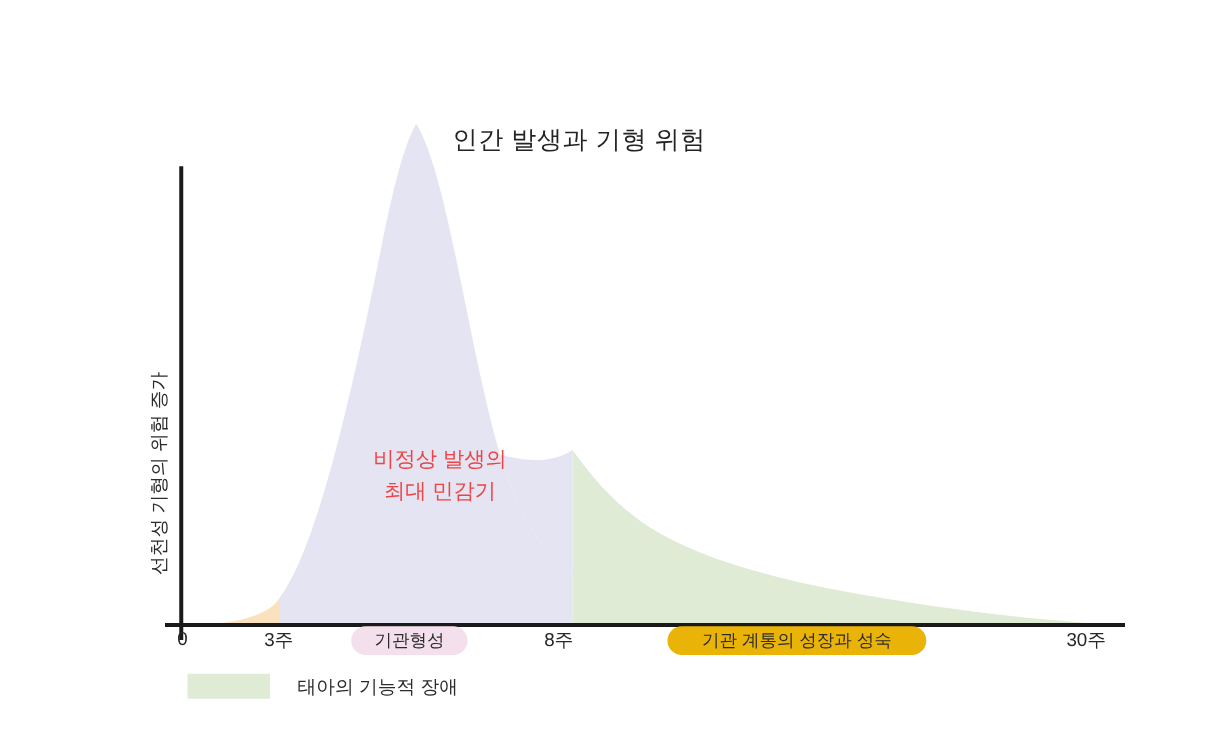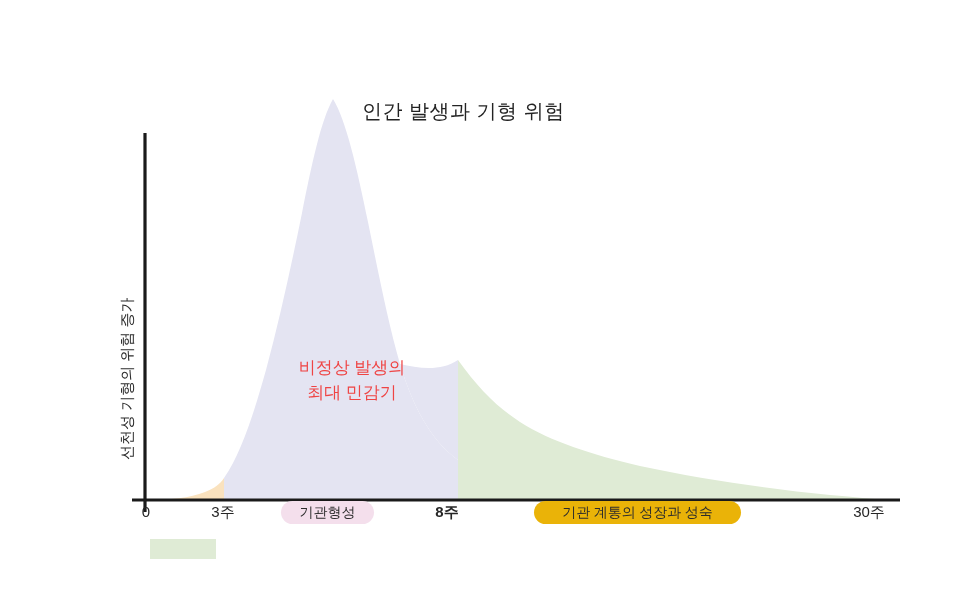--- a/index.html
+++ b/index.html
@@ -72,35 +72,34 @@
   
   .x-tick {
     font-size: 15px;
     color: #262626;
     white-space: nowrap;
     text-align: center;
     top: 503px;
   }
   #x-tick-0     { left: 136px; width: 20px; }
   #x-tick-3w    { left: 198px; width: 50px; }
-  #x-tick-8w    { left: 422px; width: 50px; font-weight: bold; }
+  #x-tick-8w    { left: 422px; width: 50px; }
   #x-tick-30w   { left: 842px; width: 54px; }
 
   
   .phase-pill {
     top: 501px;
     height: 23px;
     line-height: 23px;
     border-radius: 12px;
     background: #f4dfec;
     color: #2c2c2c;
     font-size: 14px;
     text-align: center;
     white-space: nowrap;
-    font-family: Liberation Serif, serif;
   }
   #phase-pill-organogenesis { left: 281px; width: 93px; }
   #phase-pill-maturation    { left: 534px; width: 207px; }
 
   
   #legend {
     position: absolute;
     left: 150px;
     top: 538px;
     width: 620px;
@@ -183,18 +182,19 @@
 
   <div class="abs phase-pill" id="phase-pill-organogenesis" style="background: rgb(244, 223, 236);">기관형성</div>
   <div class="abs phase-pill" id="phase-pill-maturation" style="background: #eab308;">기관 계통의 성장과 성숙</div>
 
   <div id="legend">
 
 
     <div class="legend-row">
       <div class="legend-item" id="legend-item-2">
         <span class="legend-swatch" style="background:#DFEBD5"></span>
+        <span class="legend-label">태아의 기능적 장애</span>
       </div>
     </div>
 
   </div>
 
 </div>
 
 </body></html>

